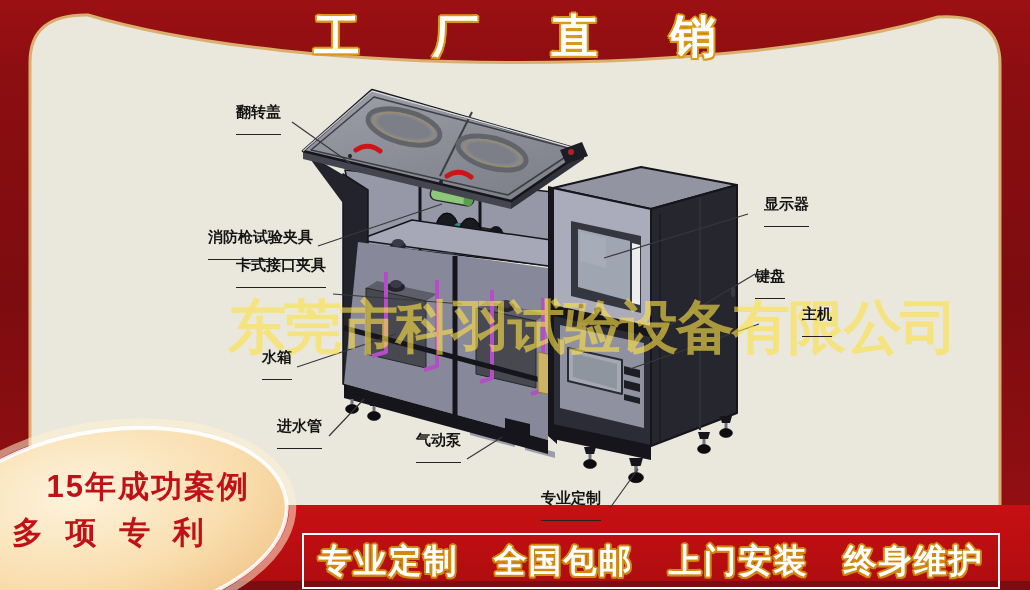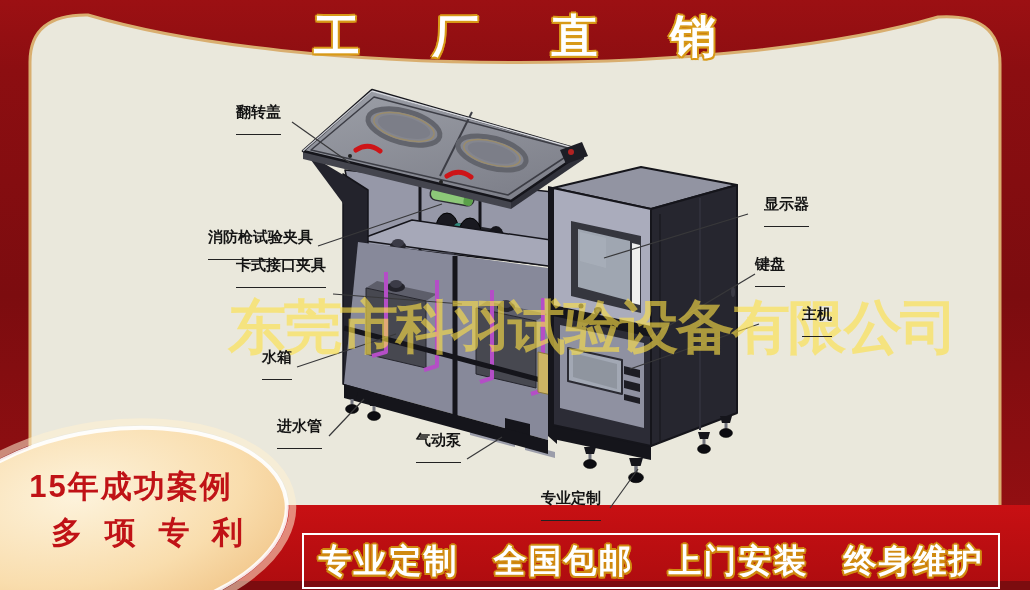--- a/index.html
+++ b/index.html
@@ -32,31 +32,31 @@
     font-size:15px;font-weight:bold;color:#141414;line-height:1.05;
     border-bottom:1.5px solid #222;padding-bottom:14px;white-space:nowrap;
   }
   #lbl-flip   {left:236px;top:104px;}
   #lbl-gun    {left:208px;top:229px;}
   #lbl-card   {left:236px;top:257px;}
   #lbl-tank   {left:262px;top:349px;}
   #lbl-inlet  {left:277px;top:418px;}
   #lbl-pump   {left:416px;top:432px;}
   #lbl-monitor{left:748px;top:196px;margin-left:16px;}
-  #lbl-keyb   {left:755px;top:256px;}
+  #lbl-keyb   {left:755px;top:268px;}
   #lbl-host   {left:802px;top:306px;}
   #lbl-caster {left:541px;top:490px;}
 
   
   .badge-l1{
-    position:absolute;left:12px;top:466px;width:238px;text-align:center;
+    position:absolute;left:12px;top:466px;width:238px;text-align:right;
     font-size:31px;font-weight:bold;color:#c01216;letter-spacing:2px;white-space:nowrap;
   }
   .badge-l2{
-    position:absolute;left:12px;top:512px;width:238px;text-align:right;
+    position:absolute;left:12px;top:512px;width:238px;text-align:left;
     font-size:31px;font-weight:bold;color:#c01216;letter-spacing:7px;white-space:nowrap;
   }
 
   
   .bar-box{
     position:absolute;left:302px;top:533px;width:694px;height:52px;
     border:2px solid #ffffff;display:flex;align-items:center;justify-content:center;
   }
   .bar-text{
     font-size:33px;font-weight:bold;color:#ffffff;letter-spacing:2px;white-space:nowrap;

